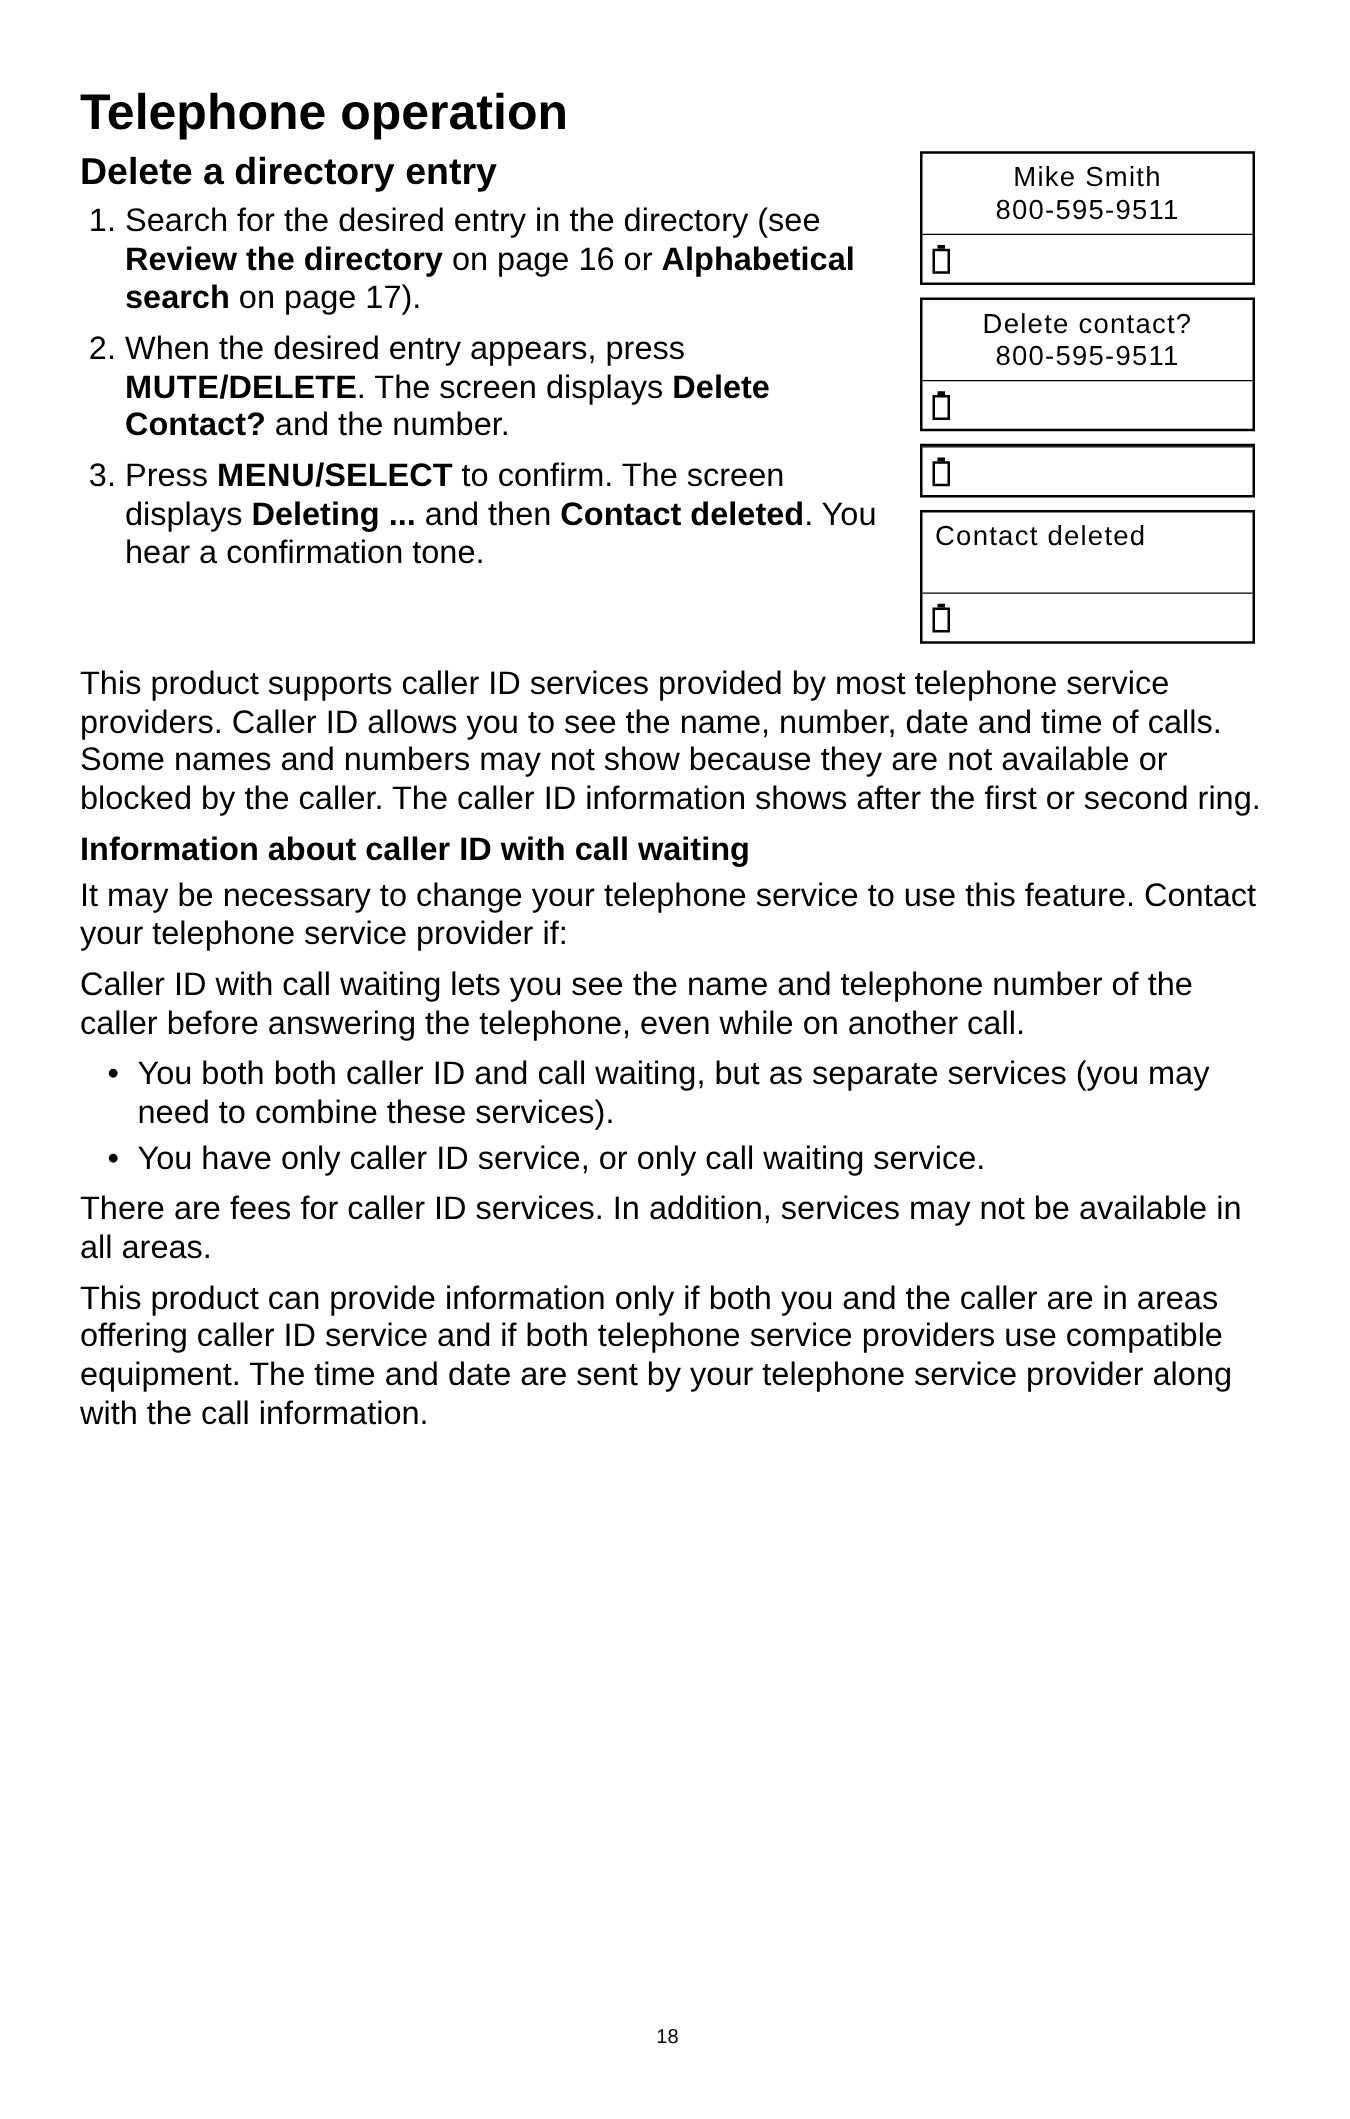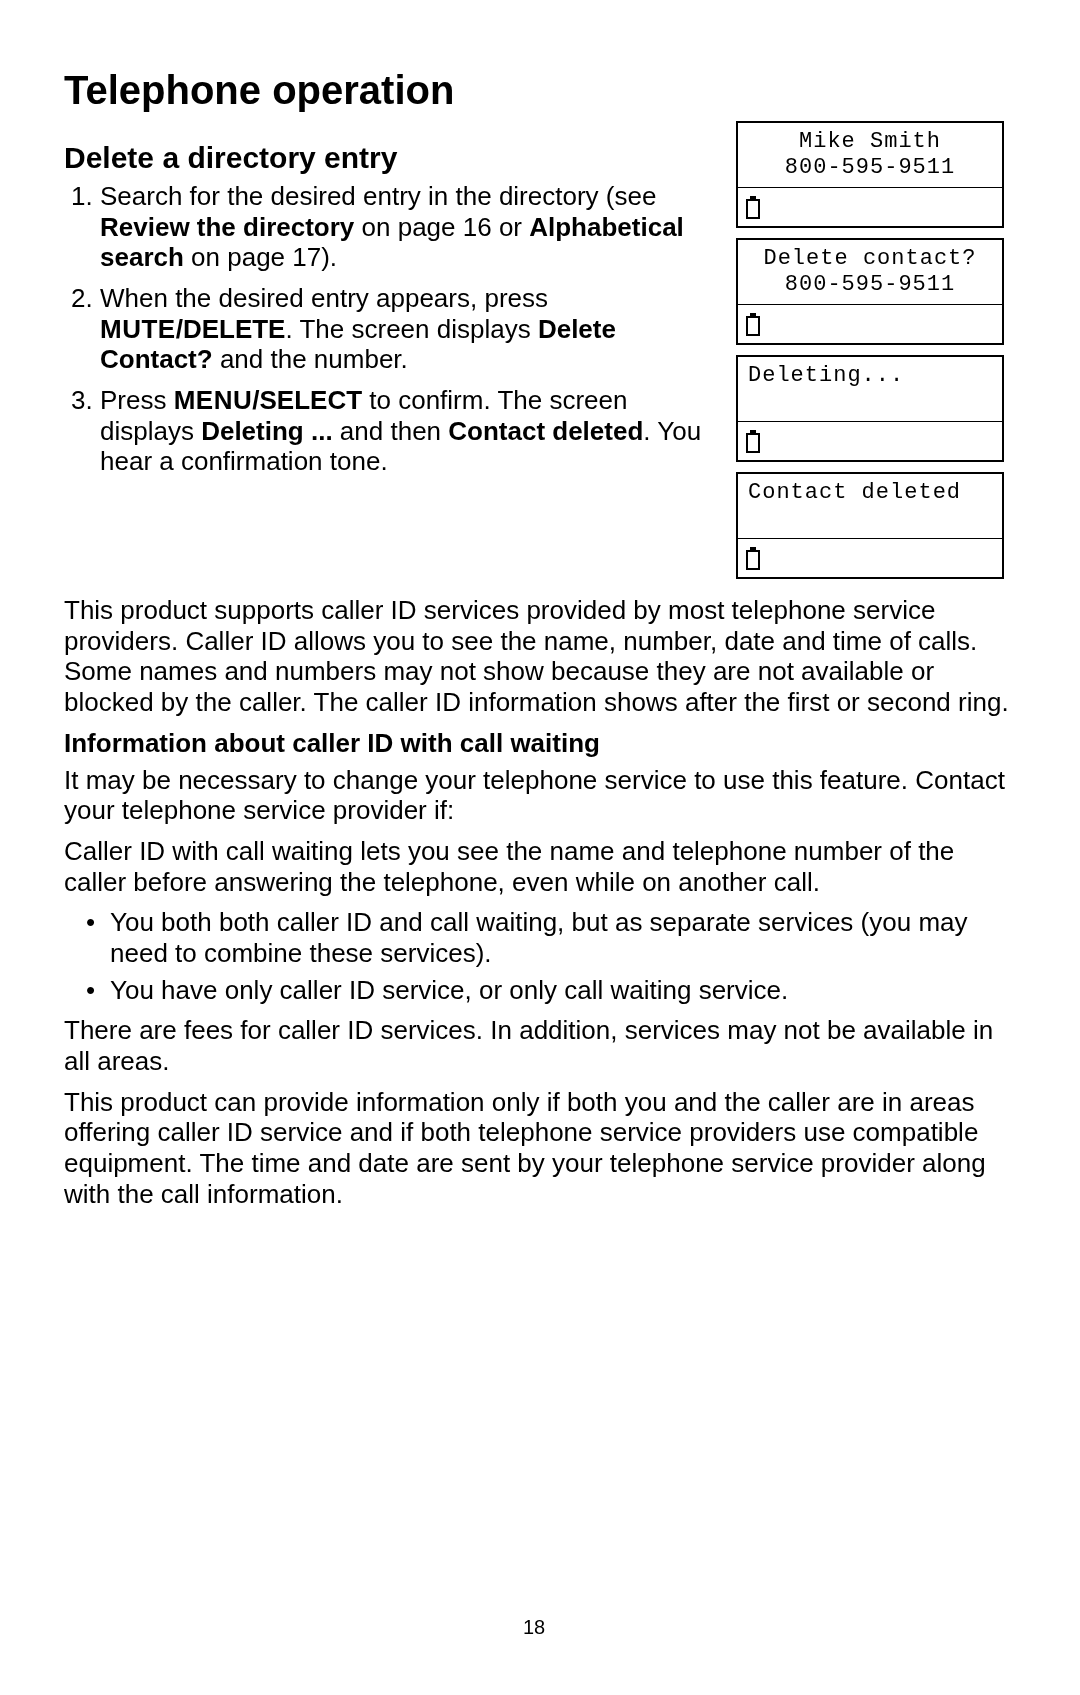--- a/index.html
+++ b/index.html
@@ -17,21 +17,21 @@
     position: relative;
   }
   h1.main-title {
     font-size: 40px;
     font-weight: bold;
     margin: 18px 0 8px 0;
   }
   h2.section-title {
     font-size: 30px;
     font-weight: bold;
-    margin: 20px 0 6px 0;
+    margin: 0 0 6px 0;
   }
   h3.sub-title {
     font-size: 26px;
     font-weight: bold;
     margin: 10px 0 4px 0;
   }
   .top-row {
     display: flex;
     align-items: flex-start;
   }
@@ -78,21 +78,21 @@
   .smallcaps {
     font-variant: small-caps;
     font-weight: bold;
     letter-spacing: 0.5px;
   }
 
   
   .lcd {
     border: 2px solid #000;
     margin-bottom: 10px;
-    font-family: Liberation Mono, monospace;
+    font-family: Liberation Sans, sans-serif;
     font-size: 22px;
     line-height: 1.2;
     width: 268px;
     box-sizing: border-box;
   }
   .lcd-text {
     padding: 6px 4px 2px 4px;
     min-height: 56px;
     text-align: center;
     letter-spacing: 1px;
@@ -132,21 +132,21 @@
     border: 2px solid #000;
     box-sizing: content-box;
   }
 
   .page-number {
     position: absolute;
     left: 0;
     right: 12px;
     bottom: 56px;
     text-align: center;
-    font-size: 20px;
+    font-size: 16px;
   }
 </style>
 </head>
 <body>
 
 <div class="page">
 
   <h1 class="main-title">Telephone operation</h1>
 
   <div class="top-row">
@@ -178,24 +178,20 @@
       <div class="lcd">
         <div class="lcd-text">
           <div>Delete contact?</div>
           <div>800-595-9511</div>
         </div>
         <div class="lcd-icon-row">
           <span class="battery-icon"></span>
         </div>
       </div>
       <div class="lcd">
-        <div class="lcd-text left">
-          <div>Deleting...</div>
-          <div>&nbsp;</div>
-        </div>
         <div class="lcd-icon-row">
           <span class="battery-icon"></span>
         </div>
       </div>
       <div class="lcd">
         <div class="lcd-text left">
           <div>Contact deleted</div>
           <div>&nbsp;</div>
         </div>
         <div class="lcd-icon-row">

